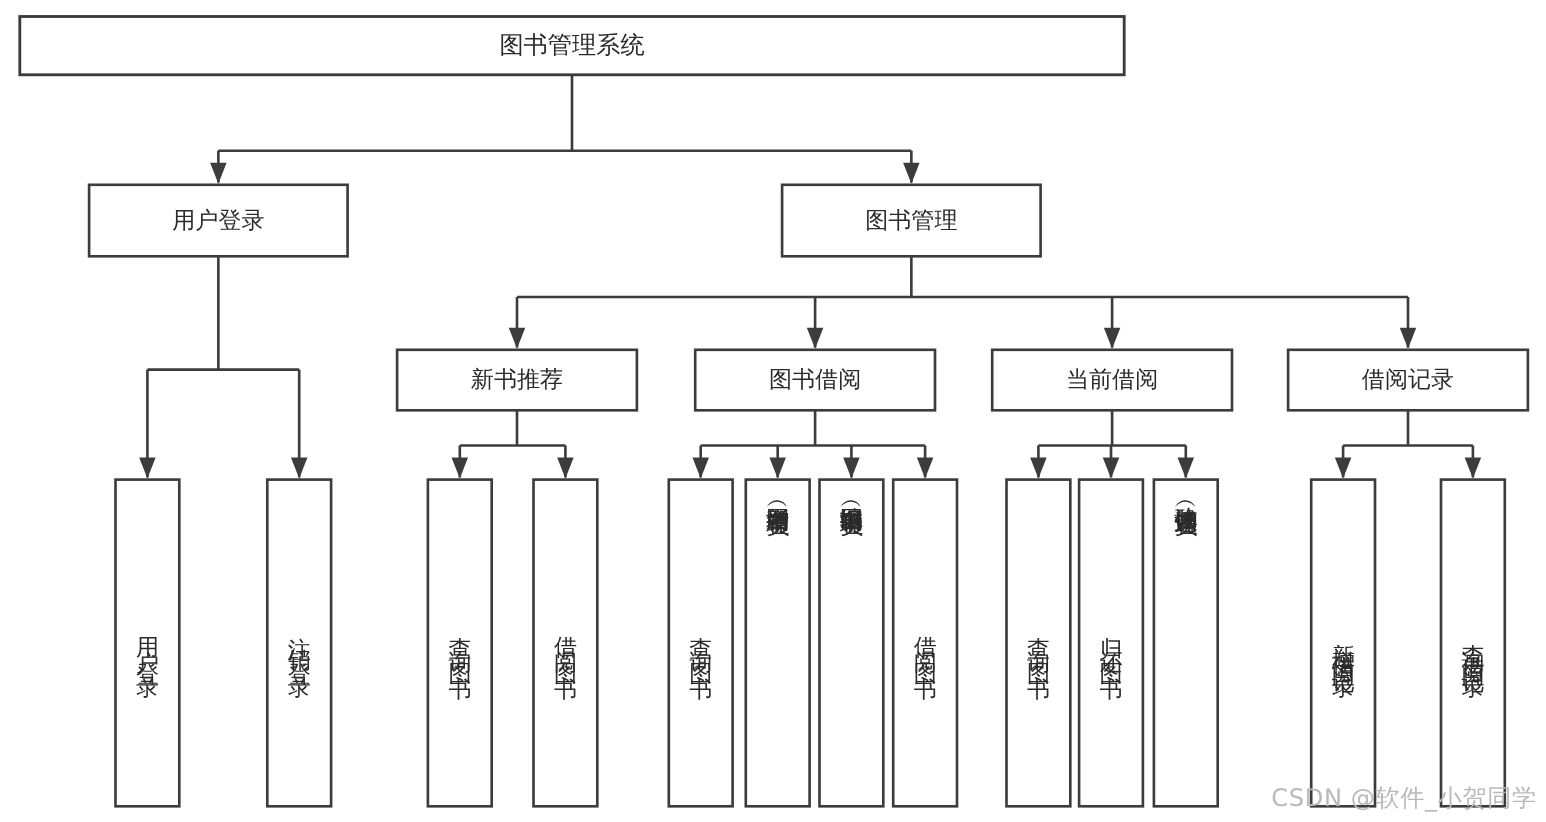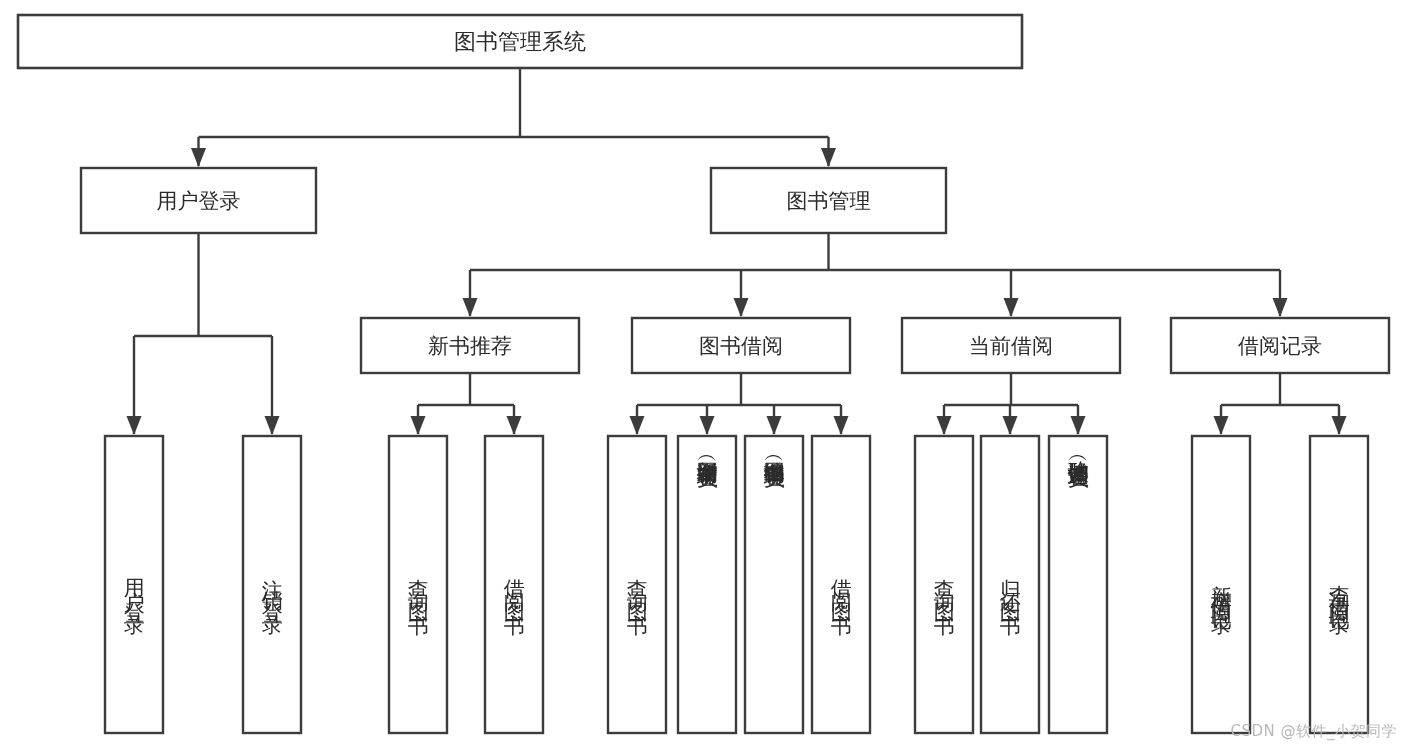--- a/index.html
+++ b/index.html
@@ -74,21 +74,21 @@
     text-orientation: upright;
     letter-spacing: 1.5px;
     white-space: nowrap;
     text-align: left;
   }
   .watermark {
     position: absolute;
     right: 8px;
     bottom: 6px;
     font-family: "DejaVu Sans", "Liberation Sans", sans-serif;
-    font-size: 15px;
+    font-size: 22px;
     color: #b9b9b9;
     letter-spacing: 0.5px;
     white-space: nowrap;
   }
 </style>
 </head>
 <body>
 
 <div id="diagram-root">
 

